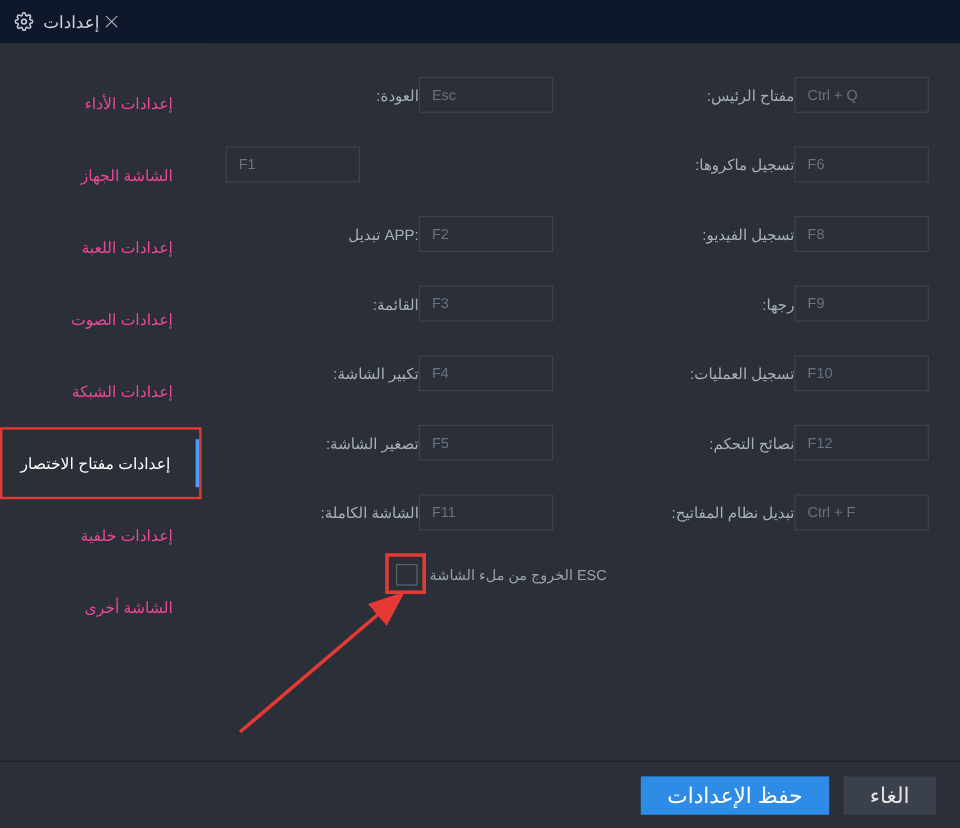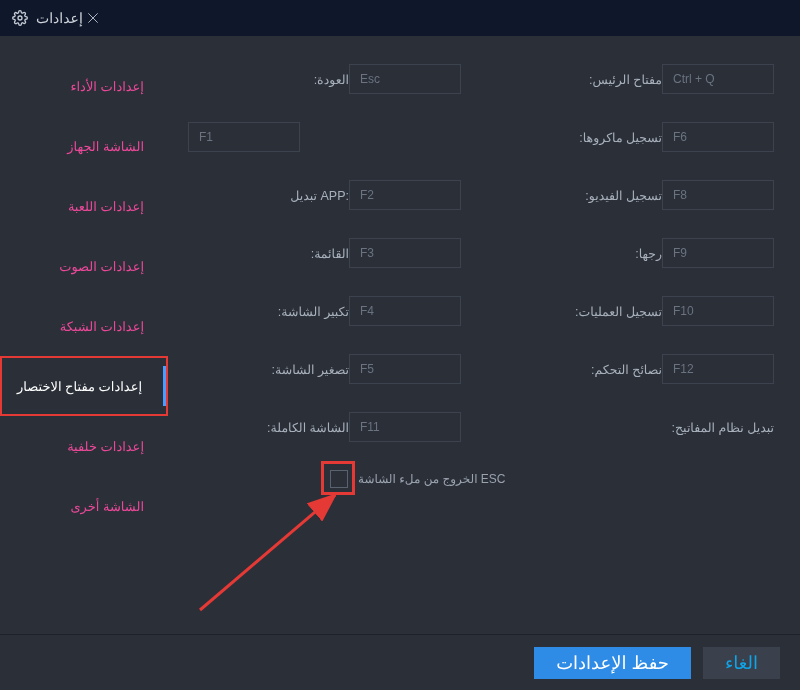--- a/index.html
+++ b/index.html
@@ -162,21 +162,21 @@
     cursor: pointer;
     display: flex;
     align-items: center;
   }
   .btn-primary {
     background: #2e8be6;
     color: #fff;
   }
   .btn-secondary {
     background: #3a414d;
-    color: #0ea5e9;
+    color: #e5e5e5;
   }
 </style>
 </head>
 <body>
 
 <div class="titlebar">
   <div class="titlebar-left">
     <span class="gear-icon">
       <svg viewBox="0 0 24 24" width="16" height="16" fill="none" stroke="#c5cbd4" stroke-width="2">
         <circle cx="12" cy="12" r="3"></circle>
@@ -281,20 +281,21 @@
           <input class="field-input" value="F12" style="">
         </div>
     </div>
     <div class="row">
       <div class="field">
           <span class="field-label">:الشاشة الكاملة</span>
           <input class="field-input" value="F11" style="">
         </div>
       <div class="field">
           <span class="field-label">:تبديل نظام المفاتيح</span>
+          <input class="field-input" value="Ctrl + F" style="">
         </div>
     </div>
     <div class="checkbox-row">
       <span class="checkbox-box">
         <span class="checkbox-highlight"></span>
       </span>
       <span class="checkbox-label">الخروج من ملء الشاشة ESC</span>
     </div>
   </div>
 </div>

